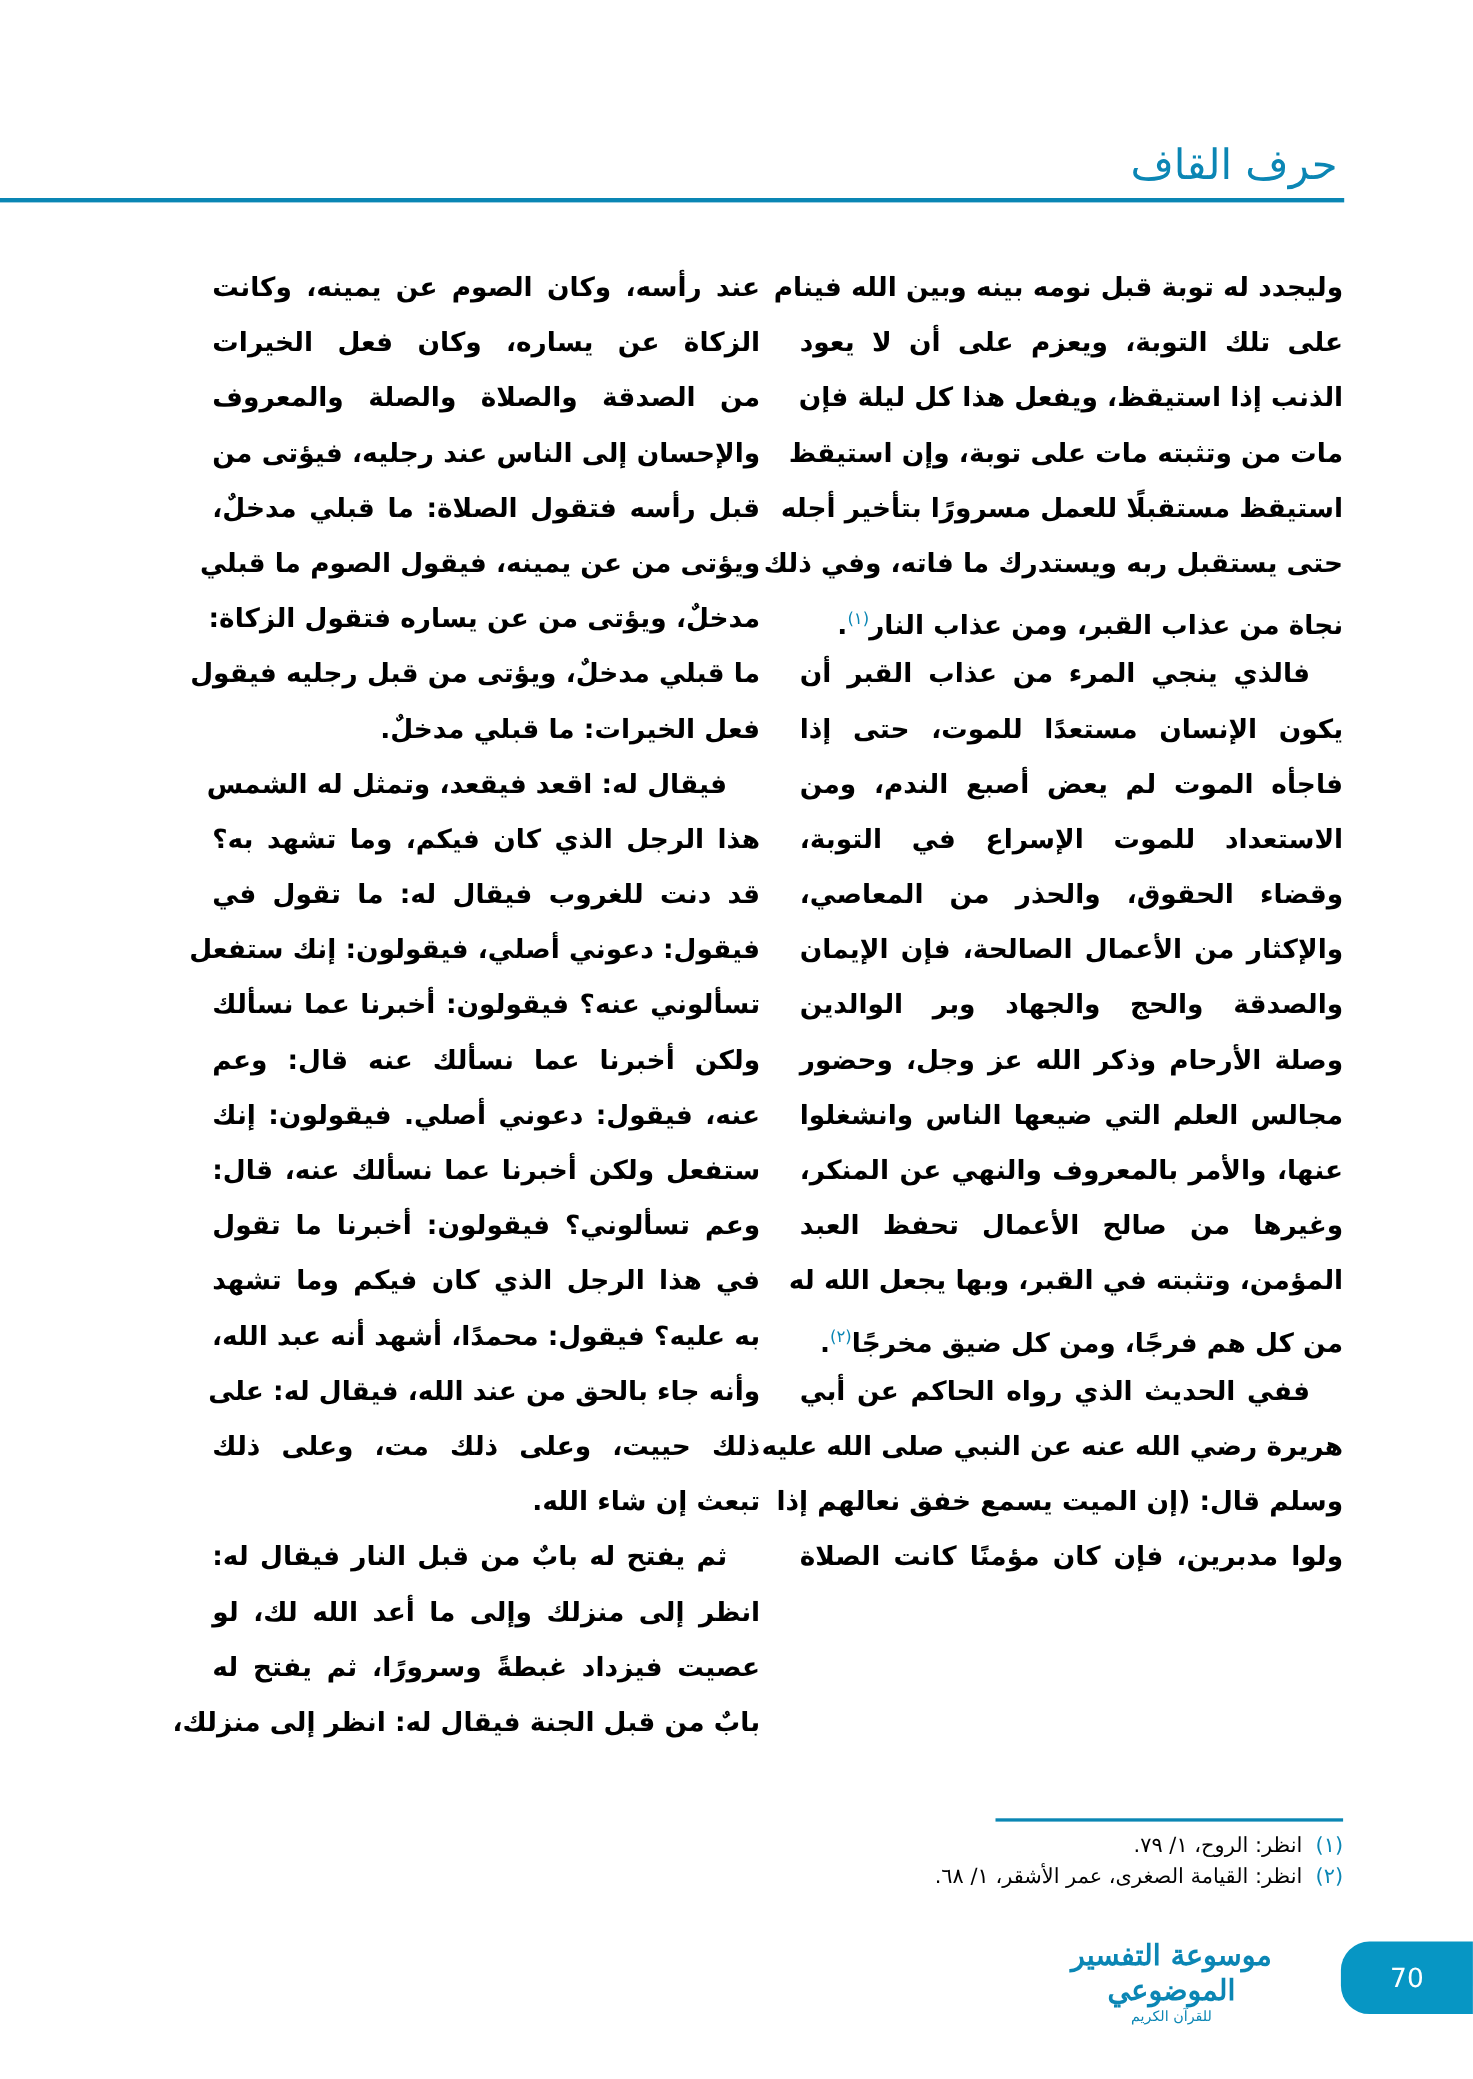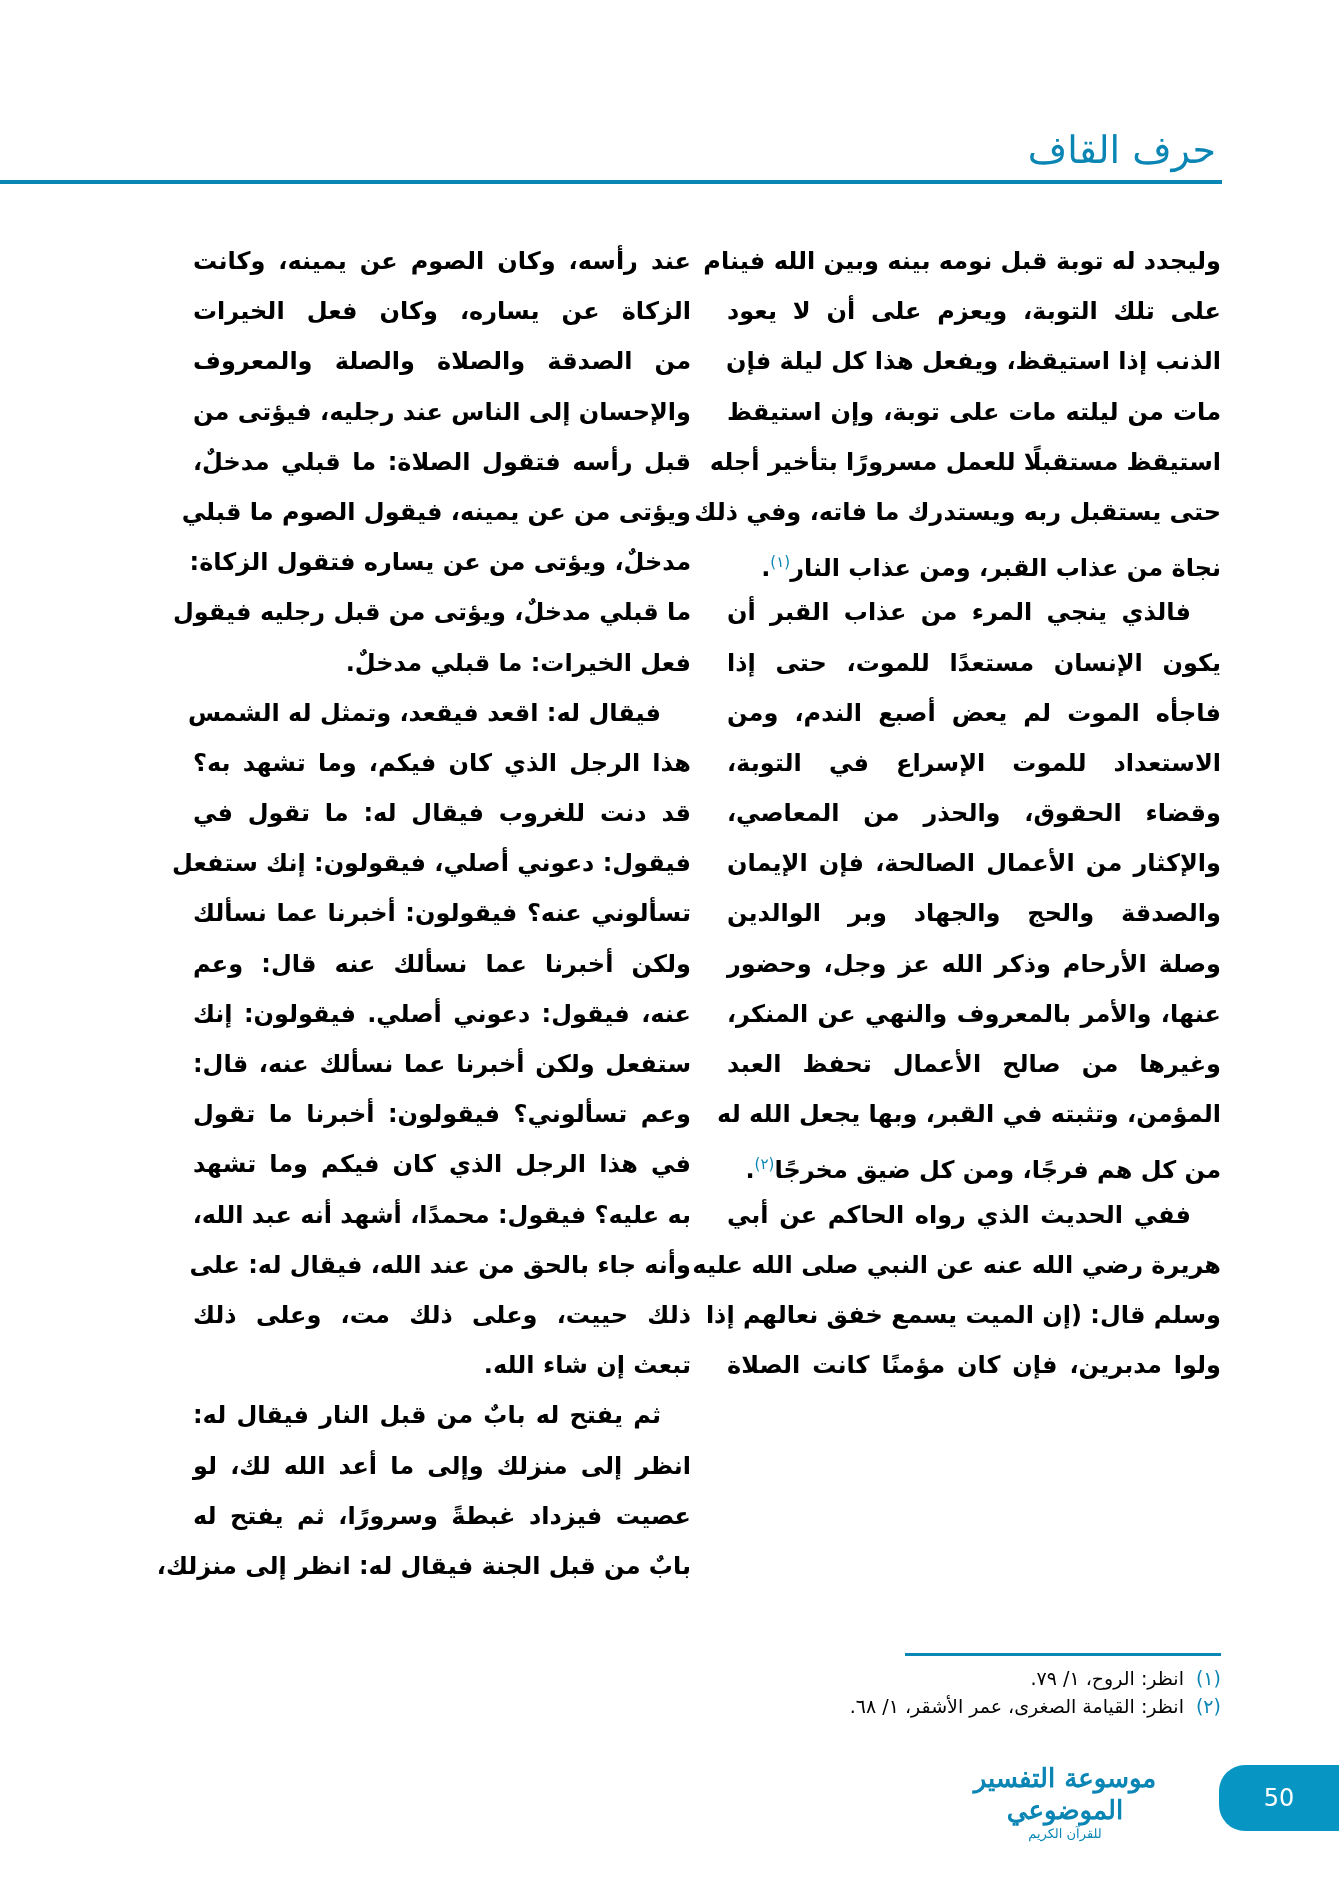--- a/index.html
+++ b/index.html
@@ -28,32 +28,33 @@
 </head>
 <body>
 
 <div class="header-title">حرف القاف</div>
 <div class="header-rule"></div>
 
 <div class="col col-right" id="col-right">
     <span class="line"><span>وليجدد له توبة قبل نومه بينه وبين الله فينام</span></span>
     <span class="line"><span>على تلك التوبة، ويعزم على أن لا يعود</span></span>
     <span class="line"><span>الذنب إذا استيقظ، ويفعل هذا كل ليلة فإن</span></span>
-    <span class="line"><span>مات من ليلته مات على توبة، وإن استيقظ</span></span>
+    <span class="line"><span>مات من وتثبته مات على توبة، وإن استيقظ</span></span>
     <span class="line"><span>استيقظ مستقبلًا للعمل مسرورًا بتأخير أجله</span></span>
     <span class="line"><span>حتى يستقبل ربه ويستدرك ما فاته، وفي ذلك</span></span>
     <span class="line last"><span>نجاة من عذاب القبر، ومن عذاب النار</span><span class="fn-ref">(١)</span><span>.</span></span>
     <span class="line indent"><span>فالذي ينجي المرء من عذاب القبر أن</span></span>
     <span class="line"><span>يكون الإنسان مستعدًا للموت، حتى إذا</span></span>
     <span class="line"><span>فاجأه الموت لم يعض أصبع الندم، ومن</span></span>
     <span class="line"><span>الاستعداد للموت الإسراع في التوبة،</span></span>
     <span class="line"><span>وقضاء الحقوق، والحذر من المعاصي،</span></span>
     <span class="line"><span>والإكثار من الأعمال الصالحة، فإن الإيمان</span></span>
     <span class="line"><span>والصدقة والحج والجهاد وبر الوالدين</span></span>
     <span class="line"><span>وصلة الأرحام وذكر الله عز وجل، وحضور</span></span>
+    <span class="line"><span>مجالس العلم التي ضيعها الناس وانشغلوا</span></span>
     <span class="line"><span>عنها، والأمر بالمعروف والنهي عن المنكر،</span></span>
     <span class="line"><span>وغيرها من صالح الأعمال تحفظ العبد</span></span>
     <span class="line"><span>المؤمن، وتثبته في القبر، وبها يجعل الله له</span></span>
     <span class="line last"><span>من كل هم فرجًا، ومن كل ضيق مخرجًا</span><span class="fn-ref">(٢)</span><span>.</span></span>
     <span class="line indent"><span>ففي الحديث الذي رواه الحاكم عن أبي</span></span>
     <span class="line"><span>هريرة رضي الله عنه عن النبي صلى الله عليه</span></span>
     <span class="line"><span>وسلم قال: (إن الميت يسمع خفق نعالهم إذا</span></span>
     <span class="line"><span>ولوا مدبرين، فإن كان مؤمنًا كانت الصلاة</span></span>
   </div>
 <div class="col col-left" id="col-left">
@@ -94,14 +95,14 @@
   <div class="footnote">
     <span class="num">(٢)</span><span>انظر: القيامة الصغرى، عمر الأشقر، ١/ ٦٨.</span>
   </div>
 </div>
 
 <div class="logo">
   <div class="main">موسوعة التفسير الموضوعي</div>
   <div class="sub">للقرآن الكريم</div>
 </div>
 <div class="page-tab">
-  <span>50</span>
+  <span>70</span>
 </div>
 
 </body></html>

